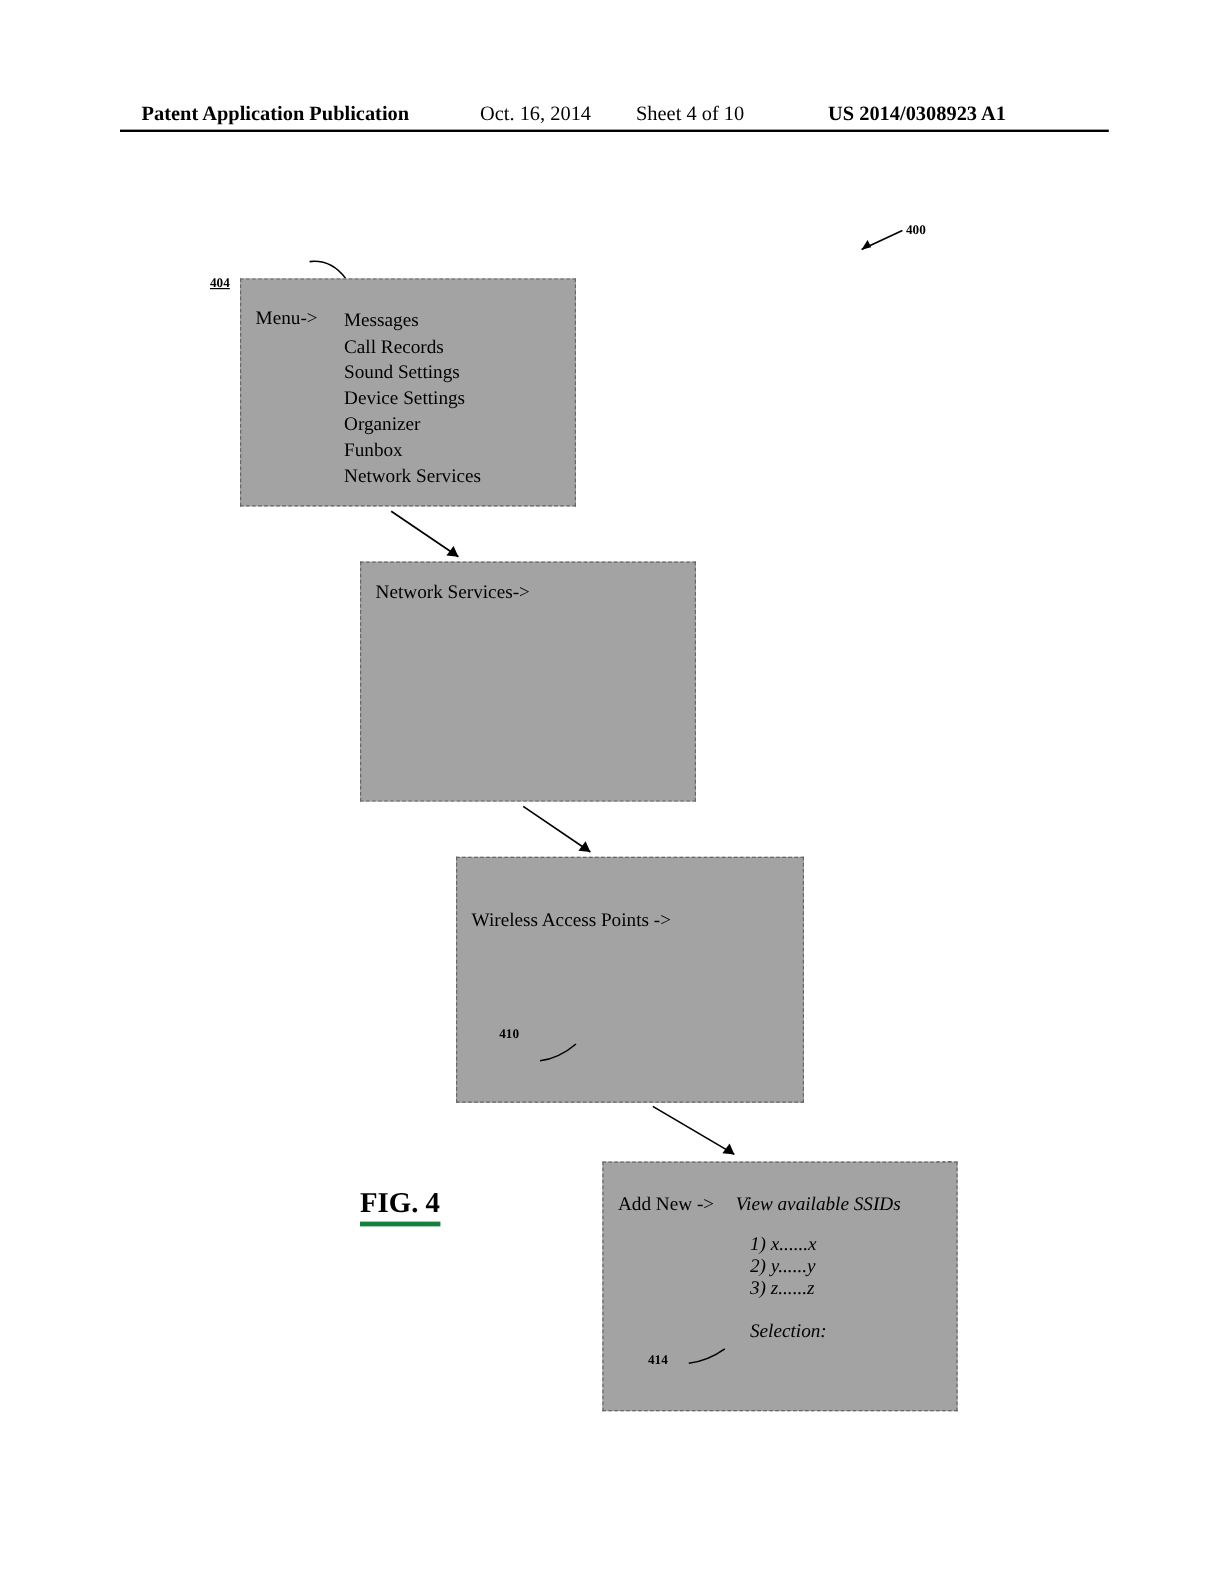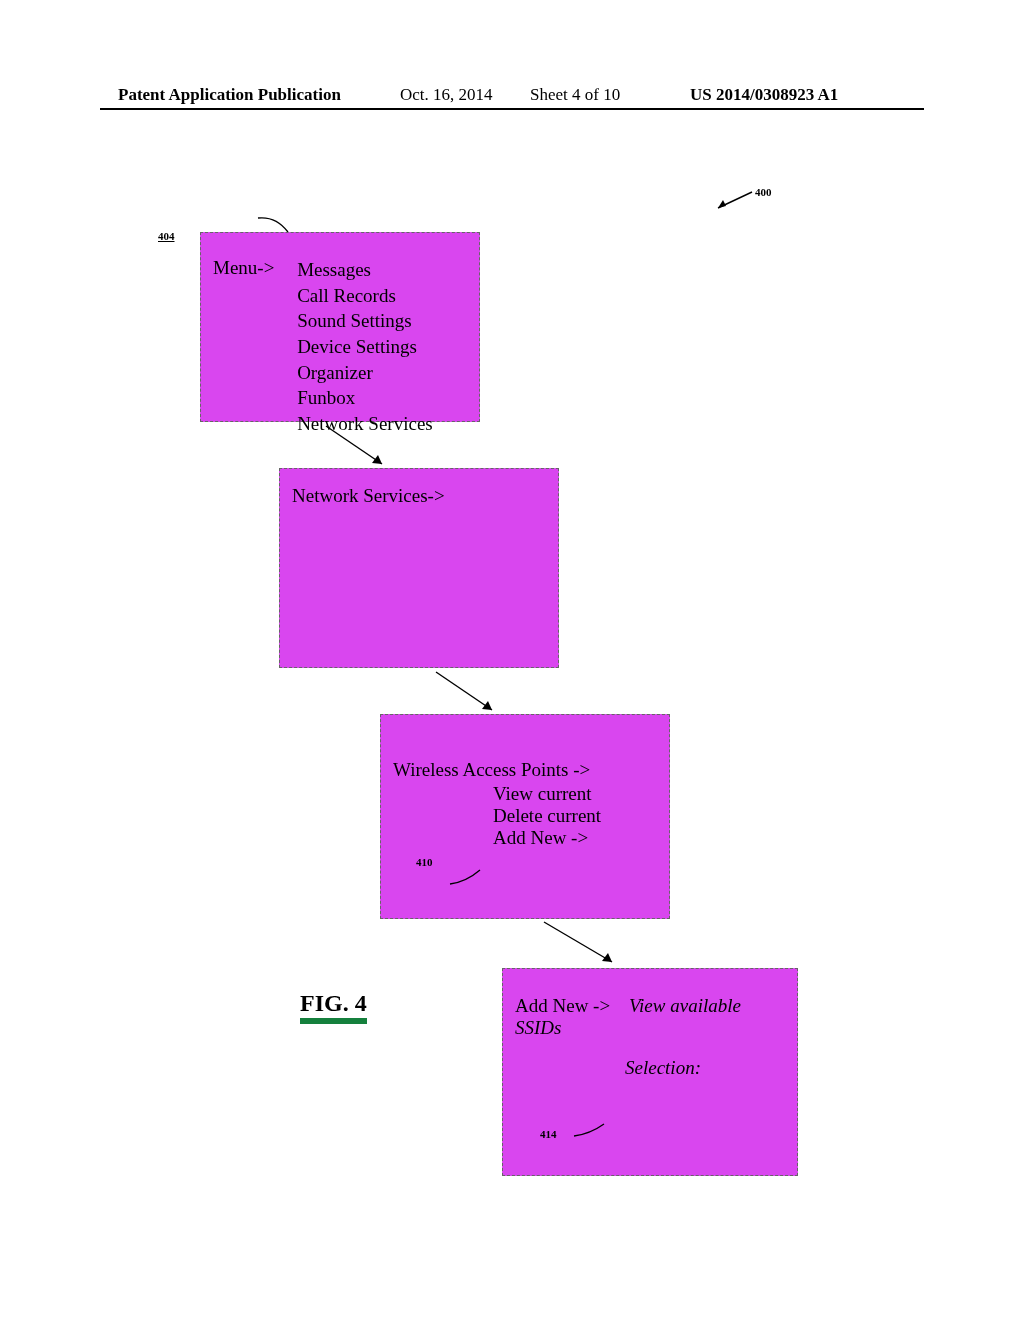--- a/index.html
+++ b/index.html
@@ -24,41 +24,41 @@
   .header-right{ position: absolute; left: 690px; font-weight: bold; }
   .hrule {
     position: absolute;
     top: 108px; left: 100px; width: 824px;
     border-top: 2px solid #000;
   }
 
   .box {
     position: absolute;
     border: 1px dashed #666;
-    background: #d946ef;
-    font-size: 19px;
+    background: #a3a3a3;
+    font-size: 16px;
     padding: 10px 12px;
   }
   .label {
     position: absolute;
     font-size: 11px;
     font-weight: bold;
   }
   .leader-curve { position: absolute; }
 
   .menu-title { display:inline-block; vertical-align: top; }
   .menu-list { display:inline-block; vertical-align: top; margin-left: 18px; }
   .menu-list div { line-height: 1.35; }
 
   .fig-caption {
     position: absolute;
     font-weight: bold;
     font-size: 24px;
   }
-  .fig-underline { border-bottom: 6px solid #15803d; display: inline-block; padding-bottom: 1px; }
+  .fig-underline { border-bottom: 4px solid #15803d; display: inline-block; padding-bottom: 1px; }
 
   svg.arrow { position:absolute; overflow:visible; }
   .italic { font-style: italic; }
 </style>
 </head>
 <body>
 
 <div class="header">
   <span class="header-left">Patent Application Publication</span>
   <span class="header-mid">Oct. 16, 2014</span>
@@ -71,21 +71,21 @@
 <svg class="arrow" style="top:192px; left:712px;" width="40" height="20">
   <line x1="40" y1="0" x2="6" y2="16" stroke="#000" stroke-width="1.4"></line>
   <polygon points="6,16 14,14 11,8" fill="#000"></polygon>
 </svg>
 
 <div class="label" style="top:207px; left:227px;margin-top:32px;">402</div>
 <svg class="arrow leader-curve" style="top:214px; left:258px;" width="40" height="22">
   <path d="M0 4 Q 18 2 30 18" stroke="#000" fill="none" stroke-width="1.3"></path>
 </svg>
 
-<div class="label" style="top:230px; left:158px;text-decoration:underline;">404</div>
+<div class="label" style="top:230px; left:175px;text-decoration:underline;">404</div>
 <svg class="arrow leader-curve" style="top:238px; left:205px;" width="30" height="26">
   <path d="M0 2 Q 12 6 20 24" stroke="#000" fill="none" stroke-width="1.3"></path>
 </svg>
 
 <div class="label" style="top:240px; left:394px;">406</div>
 <svg class="arrow leader-curve" style="top:248px; left:362px;" width="30" height="20">
   <path d="M28 2 Q 14 4 2 16" stroke="#000" fill="none" stroke-width="1.3"></path>
 </svg>
 
 <div class="box" style="top:232px; left:200px; width:280px; height:190px;">
@@ -105,38 +105,33 @@
 <svg class="arrow" style="top:422px; left:320px;" width="80" height="50">
   <line x1="6" y1="4" x2="62" y2="42" stroke="#000" stroke-width="1.4"></line>
   <polygon points="62,42 52,41 58,33" fill="#000"></polygon>
 </svg>
 
 <div class="label" style="top:480px; left:466px;">408</div>
 <svg class="arrow leader-curve" style="top:486px; left:436px;" width="30" height="14">
   <path d="M28 2 Q 14 2 2 10" stroke="#000" fill="none" stroke-width="1.3"></path>
 </svg>
 
-<div class="box" style="top:468px; left:279px; width:280px; height:200px;">
+<div class="box" style="top:468px; left:300px; width:280px; height:200px;">
   <div style="height:6px;"></div>
   <div>Network Services-&gt;</div>
 </div>
 
 <svg class="arrow" style="top:668px; left:430px;" width="80" height="50">
   <line x1="6" y1="4" x2="62" y2="42" stroke="#000" stroke-width="1.4"></line>
   <polygon points="62,42 52,41 58,33" fill="#000"></polygon>
 </svg>
 
 <div class="box" style="top:714px; left:380px; width:290px; height:205px;">
   <div style="height:34px;"></div>
   <div>Wireless Access Points -&gt;</div>
-  <div style="margin-left:100px; margin-top:2px;">
-    <div>View current</div>
-    <div>Delete current</div>
-    <div>Add New -&gt;</div>
-  </div>
 </div>
 
 <div class="label" style="top:856px; left:416px;">410</div>
 <svg class="arrow leader-curve" style="top:870px; left:450px;" width="34" height="18">
   <path d="M0 14 Q 16 12 30 0" stroke="#000" fill="none" stroke-width="1.3"></path>
 </svg>
 
 <svg class="arrow" style="top:918px; left:540px;" width="90" height="52">
   <line x1="4" y1="4" x2="72" y2="44" stroke="#000" stroke-width="1.4"></line>
   <polygon points="72,44 62,43 68,35" fill="#000"></polygon>
@@ -146,20 +141,25 @@
 <svg class="arrow leader-curve" style="top:974px; left:748px;" width="30" height="16">
   <path d="M28 2 Q 14 3 2 14" stroke="#000" fill="none" stroke-width="1.3"></path>
 </svg>
 
 <div class="box" style="top:968px; left:502px; width:296px; height:208px;">
   <div style="height:16px;"></div>
   <div>
     <span>Add New -&gt;</span>
     <span style="margin-left:14px;" class="italic">View available SSIDs</span>
   </div>
+  <div style="margin-left:110px; margin-top:16px;" class="italic">
+    <div>1) x......x</div>
+    <div>2) y......y</div>
+    <div>3) z......z</div>
+  </div>
   <div style="margin-left:110px; margin-top:18px;" class="italic">Selection:</div>
 </div>
 
 <div class="label" style="top:1128px; left:540px;">414</div>
 <svg class="arrow leader-curve" style="top:1122px; left:574px;" width="34" height="18">
   <path d="M0 14 Q 16 12 30 2" stroke="#000" fill="none" stroke-width="1.3"></path>
 </svg>
 
 <div class="fig-caption" style="top:990px; left:300px;">
   <span class="fig-underline">FIG. 4</span>

